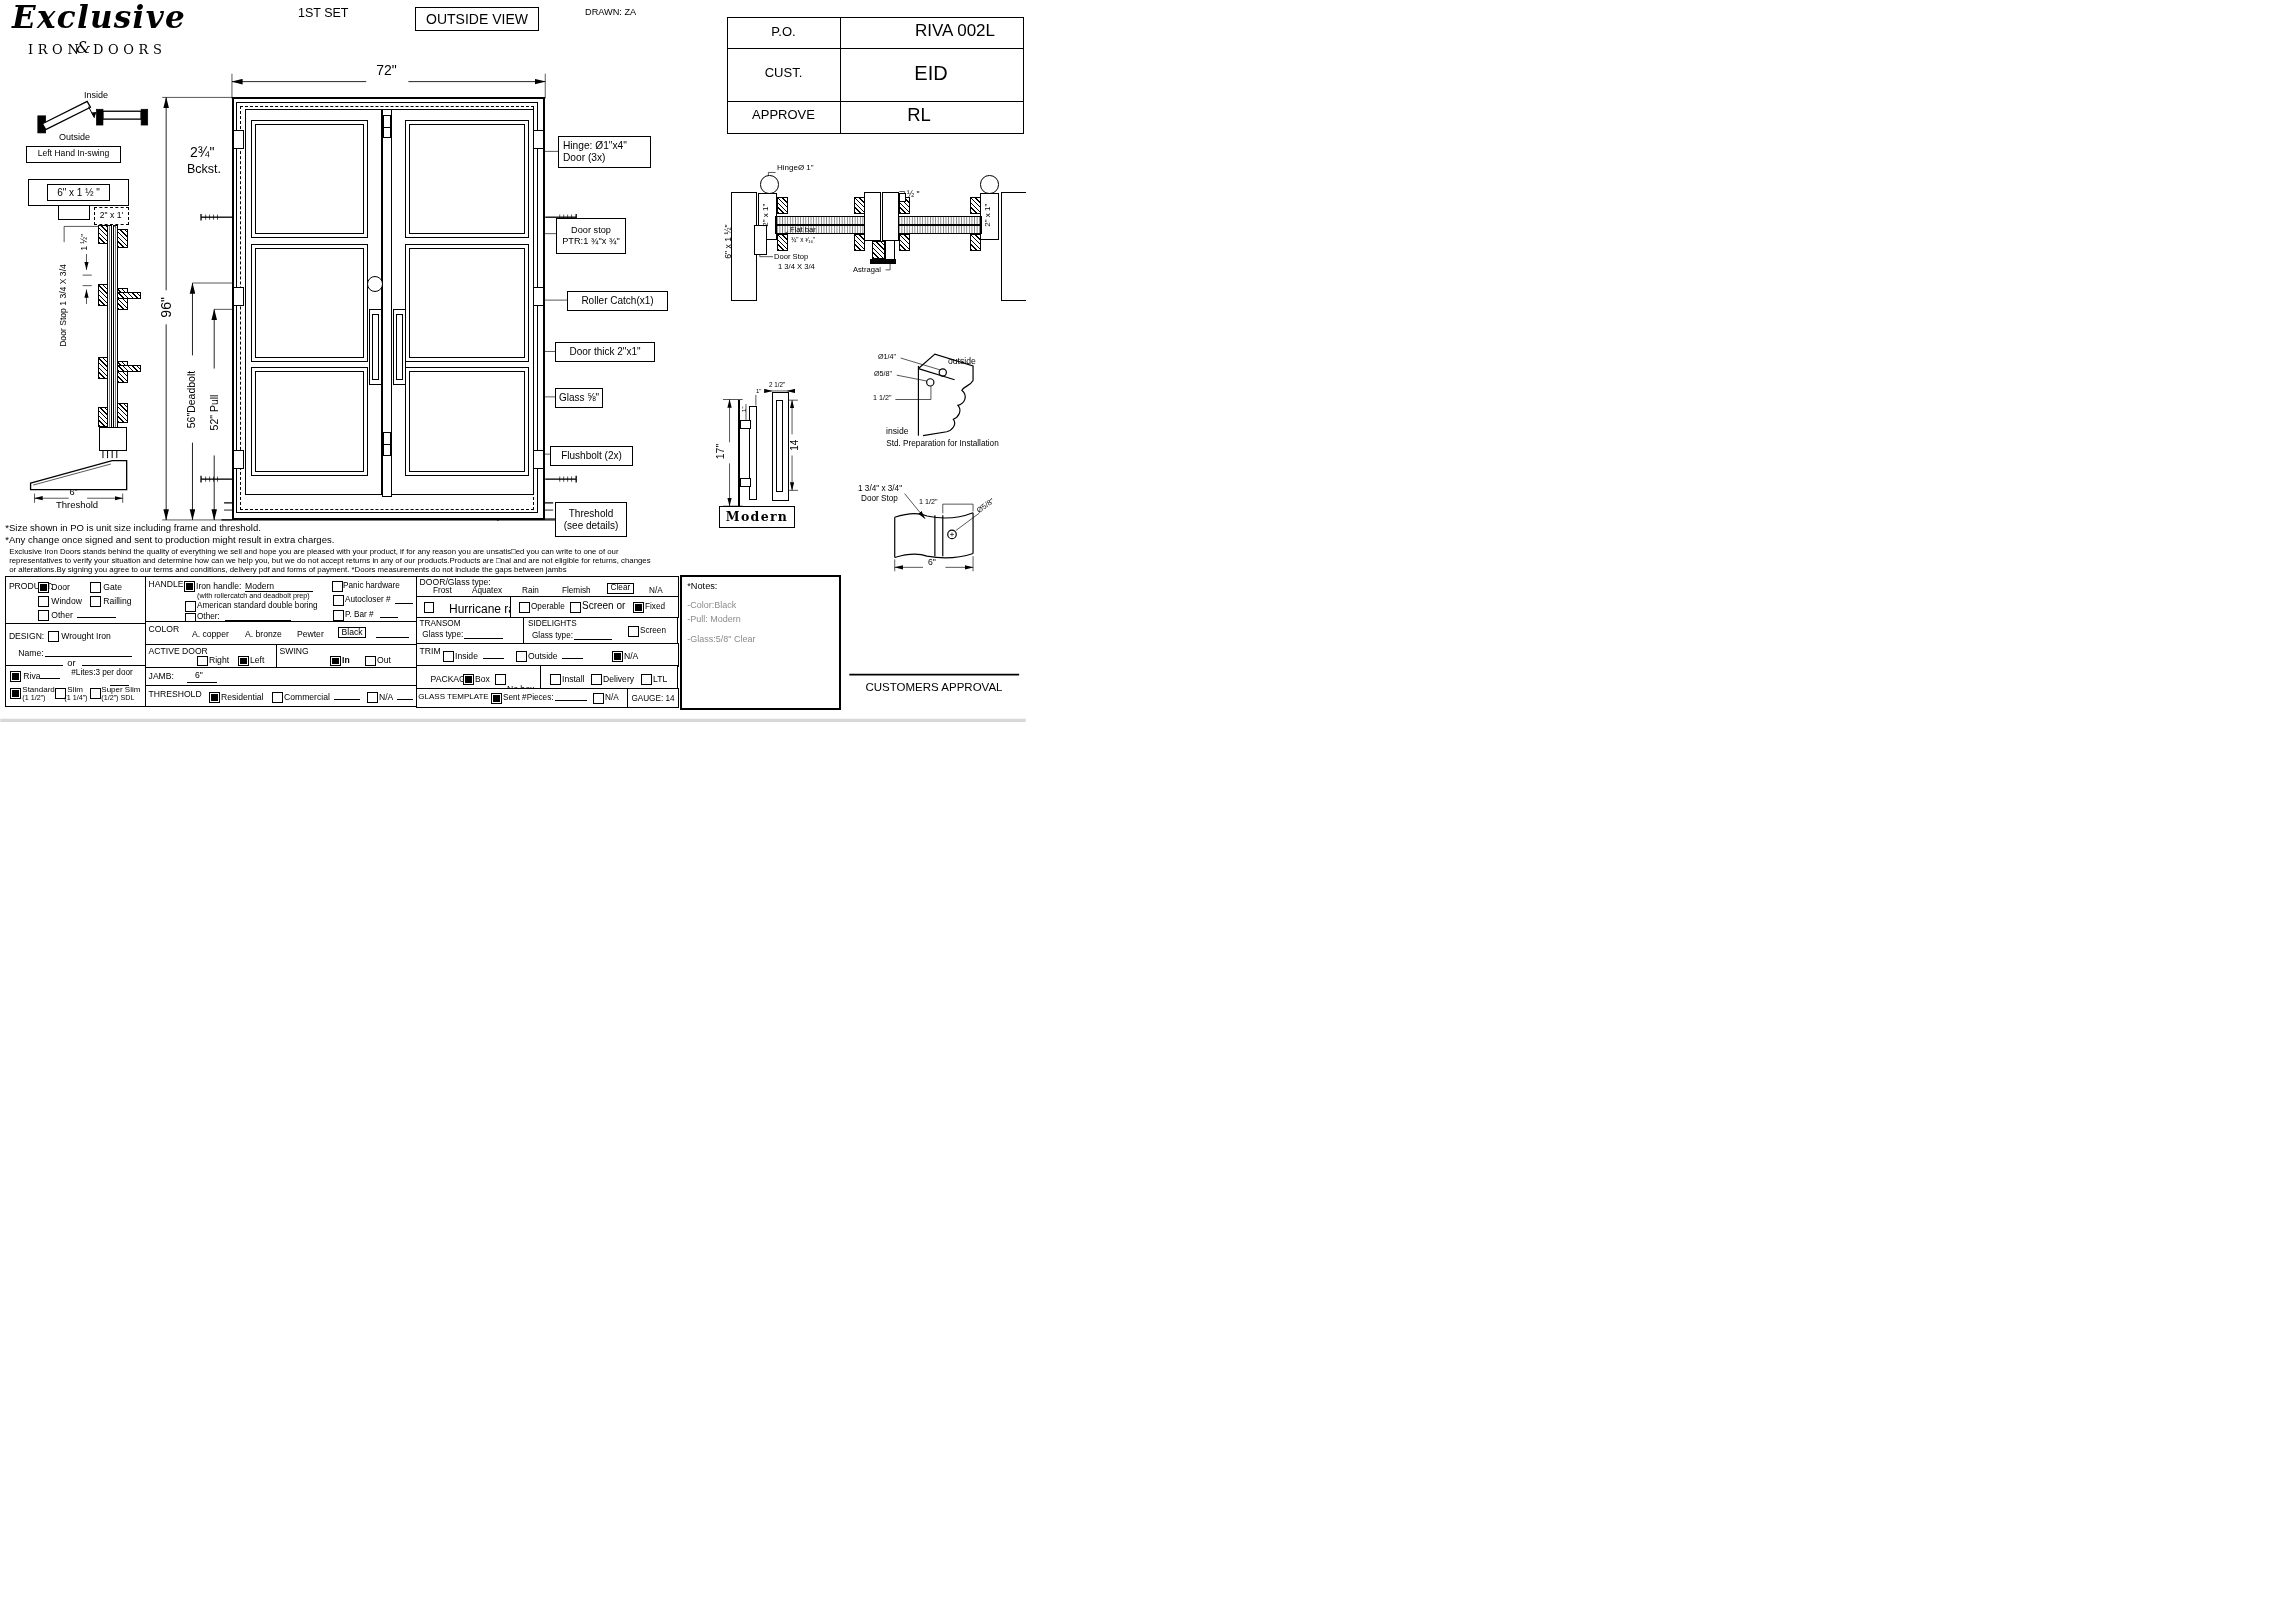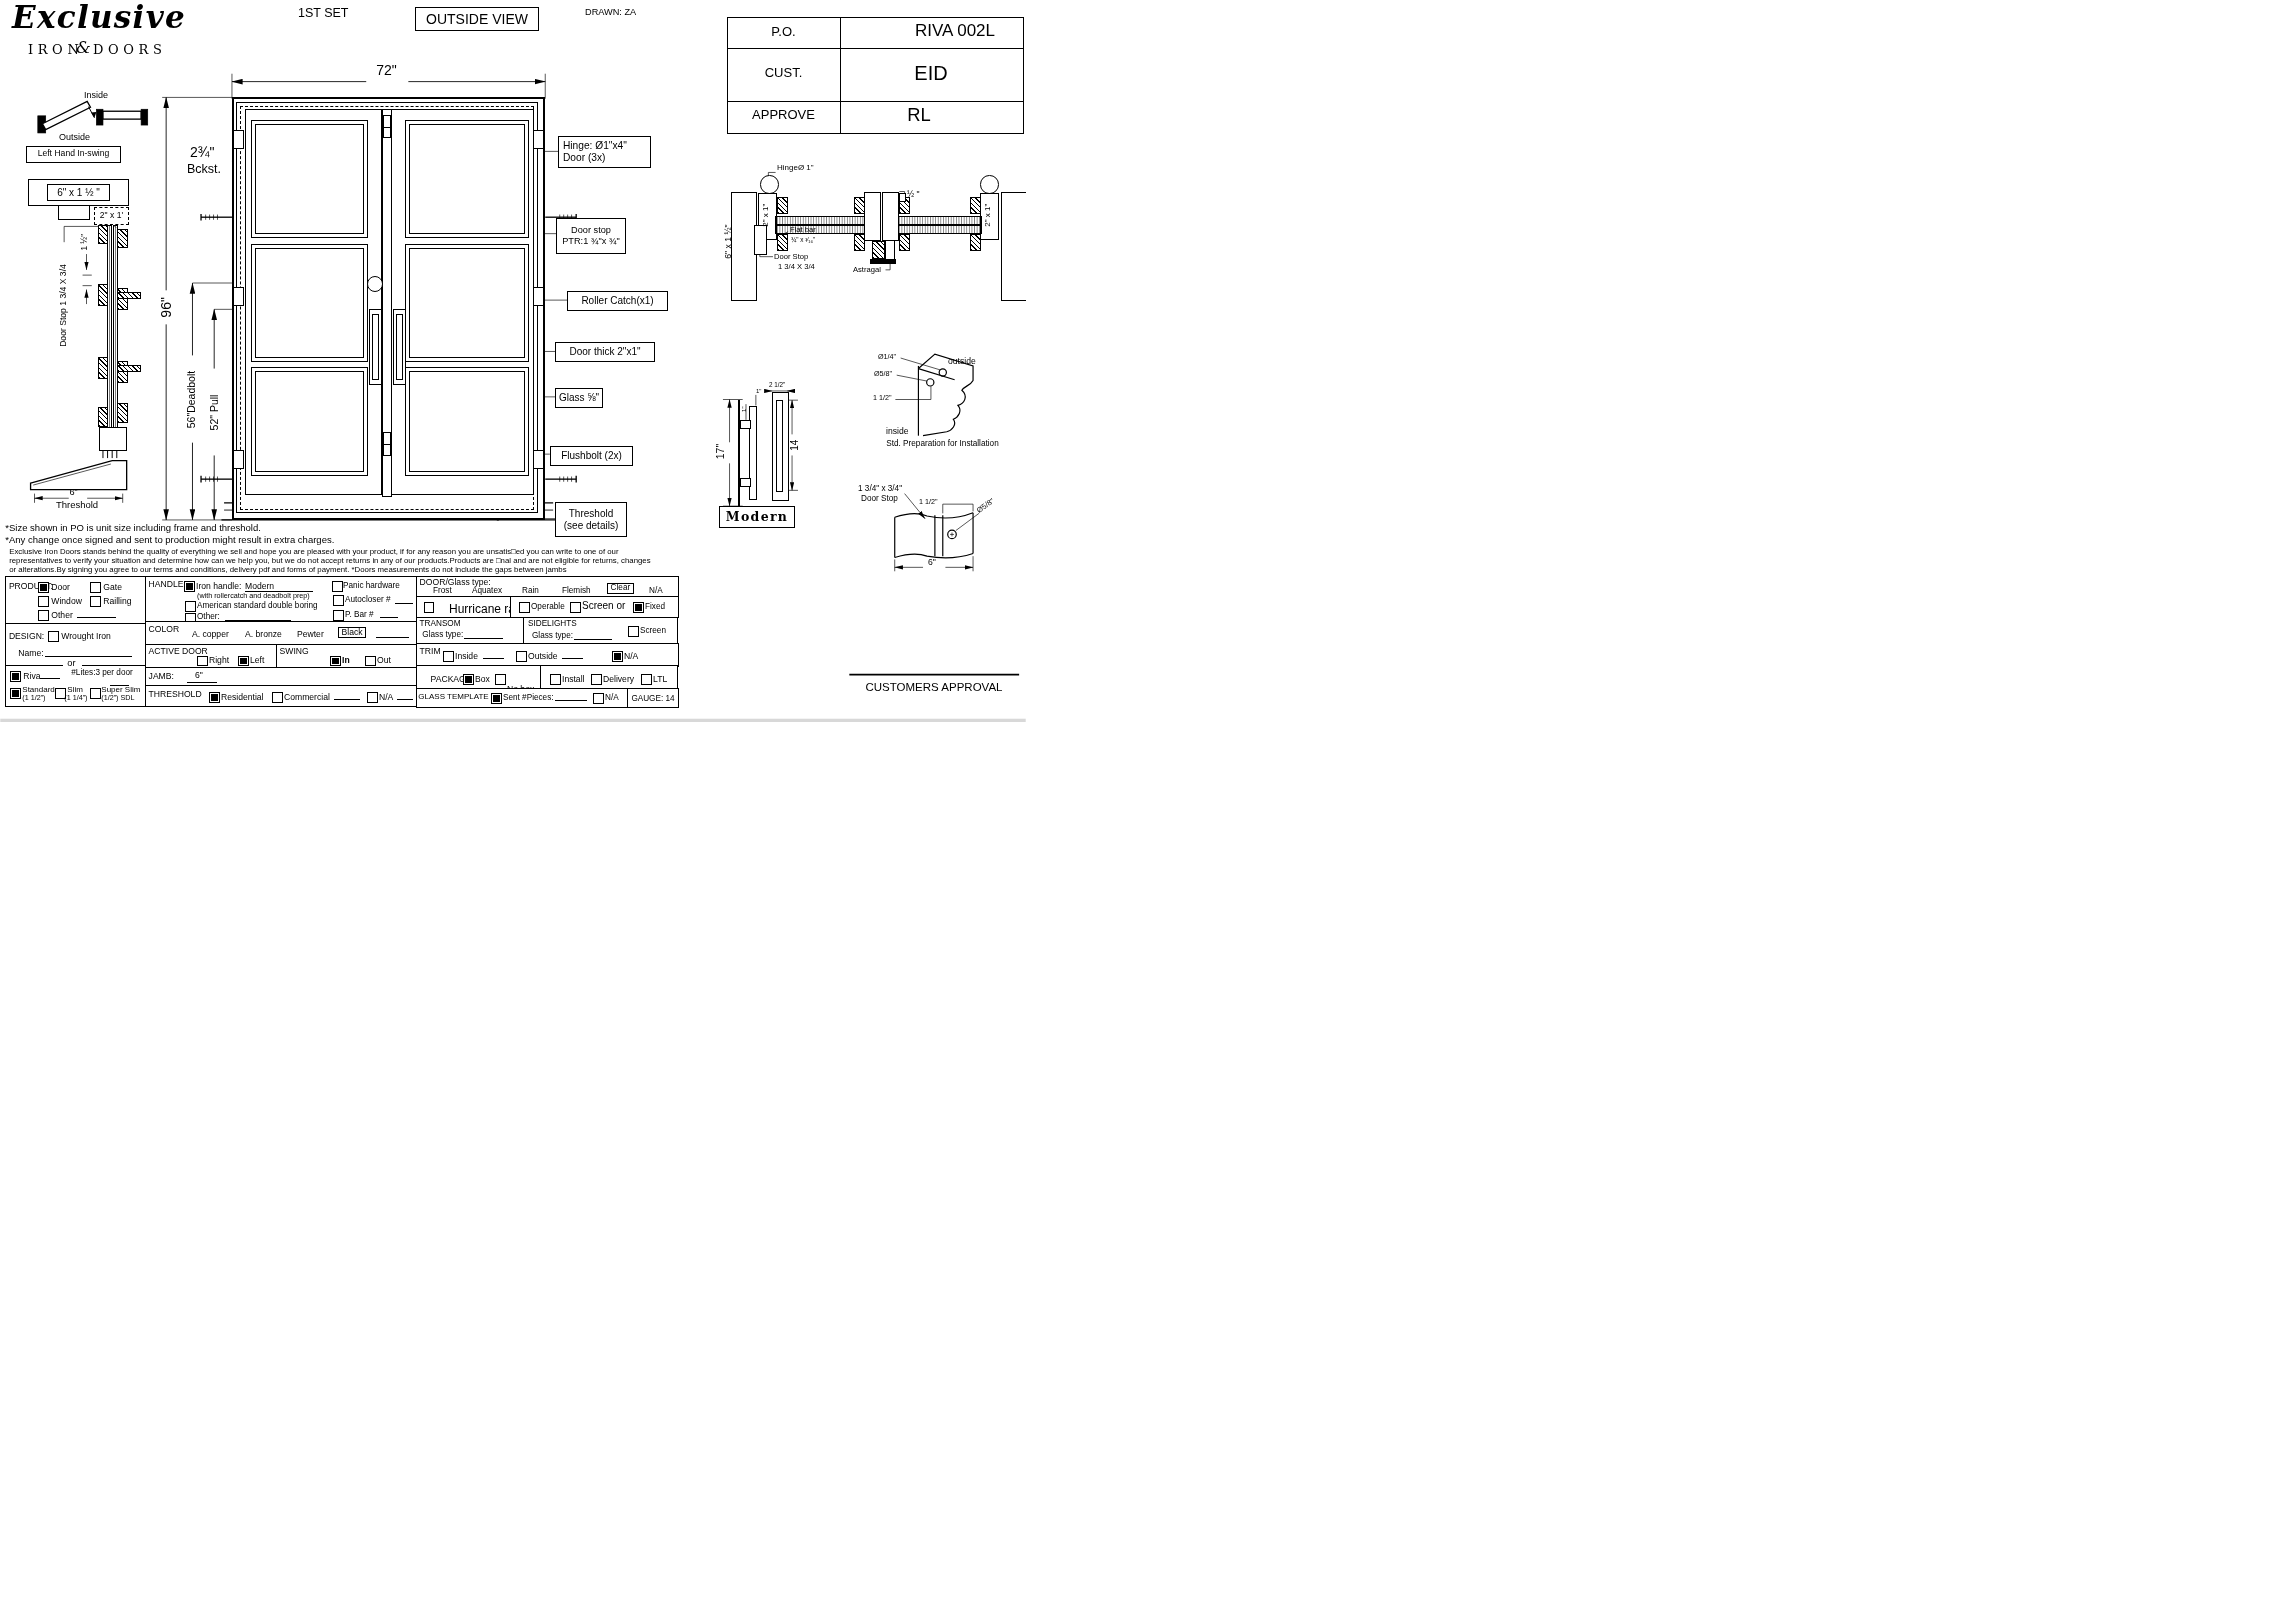--- a/index.html
+++ b/index.html
@@ -600,18 +600,24 @@
     <span class="cb checked" style="left:74px;top:4px;"></span>
     <div class="t" style="left:86px;top:4.6px;font-size:8.2px;">Sent #Pieces:</div>
     <span class="ul" style="position:absolute;left:138px;top:4px;width:32px;"></span>
     <span class="cb" style="left:176px;top:4px;"></span>
     <div class="t" style="left:188px;top:4.6px;font-size:8.2px;">N/A</div>
   </div>
   <div class="cell" style="left:627px;top:688px;width:50px;height:18px;display:flex;align-items:center;justify-content:center;">
     <span style="font-size:8.2px;">GAUGE: 14</span>
   </div>
 
+  <div class="cell" style="left:680px;top:575px;width:157px;height:131px;border-width:2px;">
+    <div class="t" style="left:5.3px;top:5.3px;font-size:9.2px;">*Notes:</div>
+    <div class="t gray" style="left:5.3px;top:24px;font-size:9px;">-Color:Black</div>
+    <div class="t gray" style="left:5.3px;top:38px;font-size:9px;">-Pull: Modern</div>
+    <div class="t gray" style="left:5.3px;top:58px;font-size:9px;">-Glass:5/8" Clear</div>
+  </div>
 
   <div class="t ctr" style="left:849px;top:681px;width:170px;font-size:11.5px;">CUSTOMERS APPROVAL</div>
   <div style="position:absolute;left:849px;top:648px;width:170px;height:26px;"></div>
 
 </div>
 
 
 </body></html>

